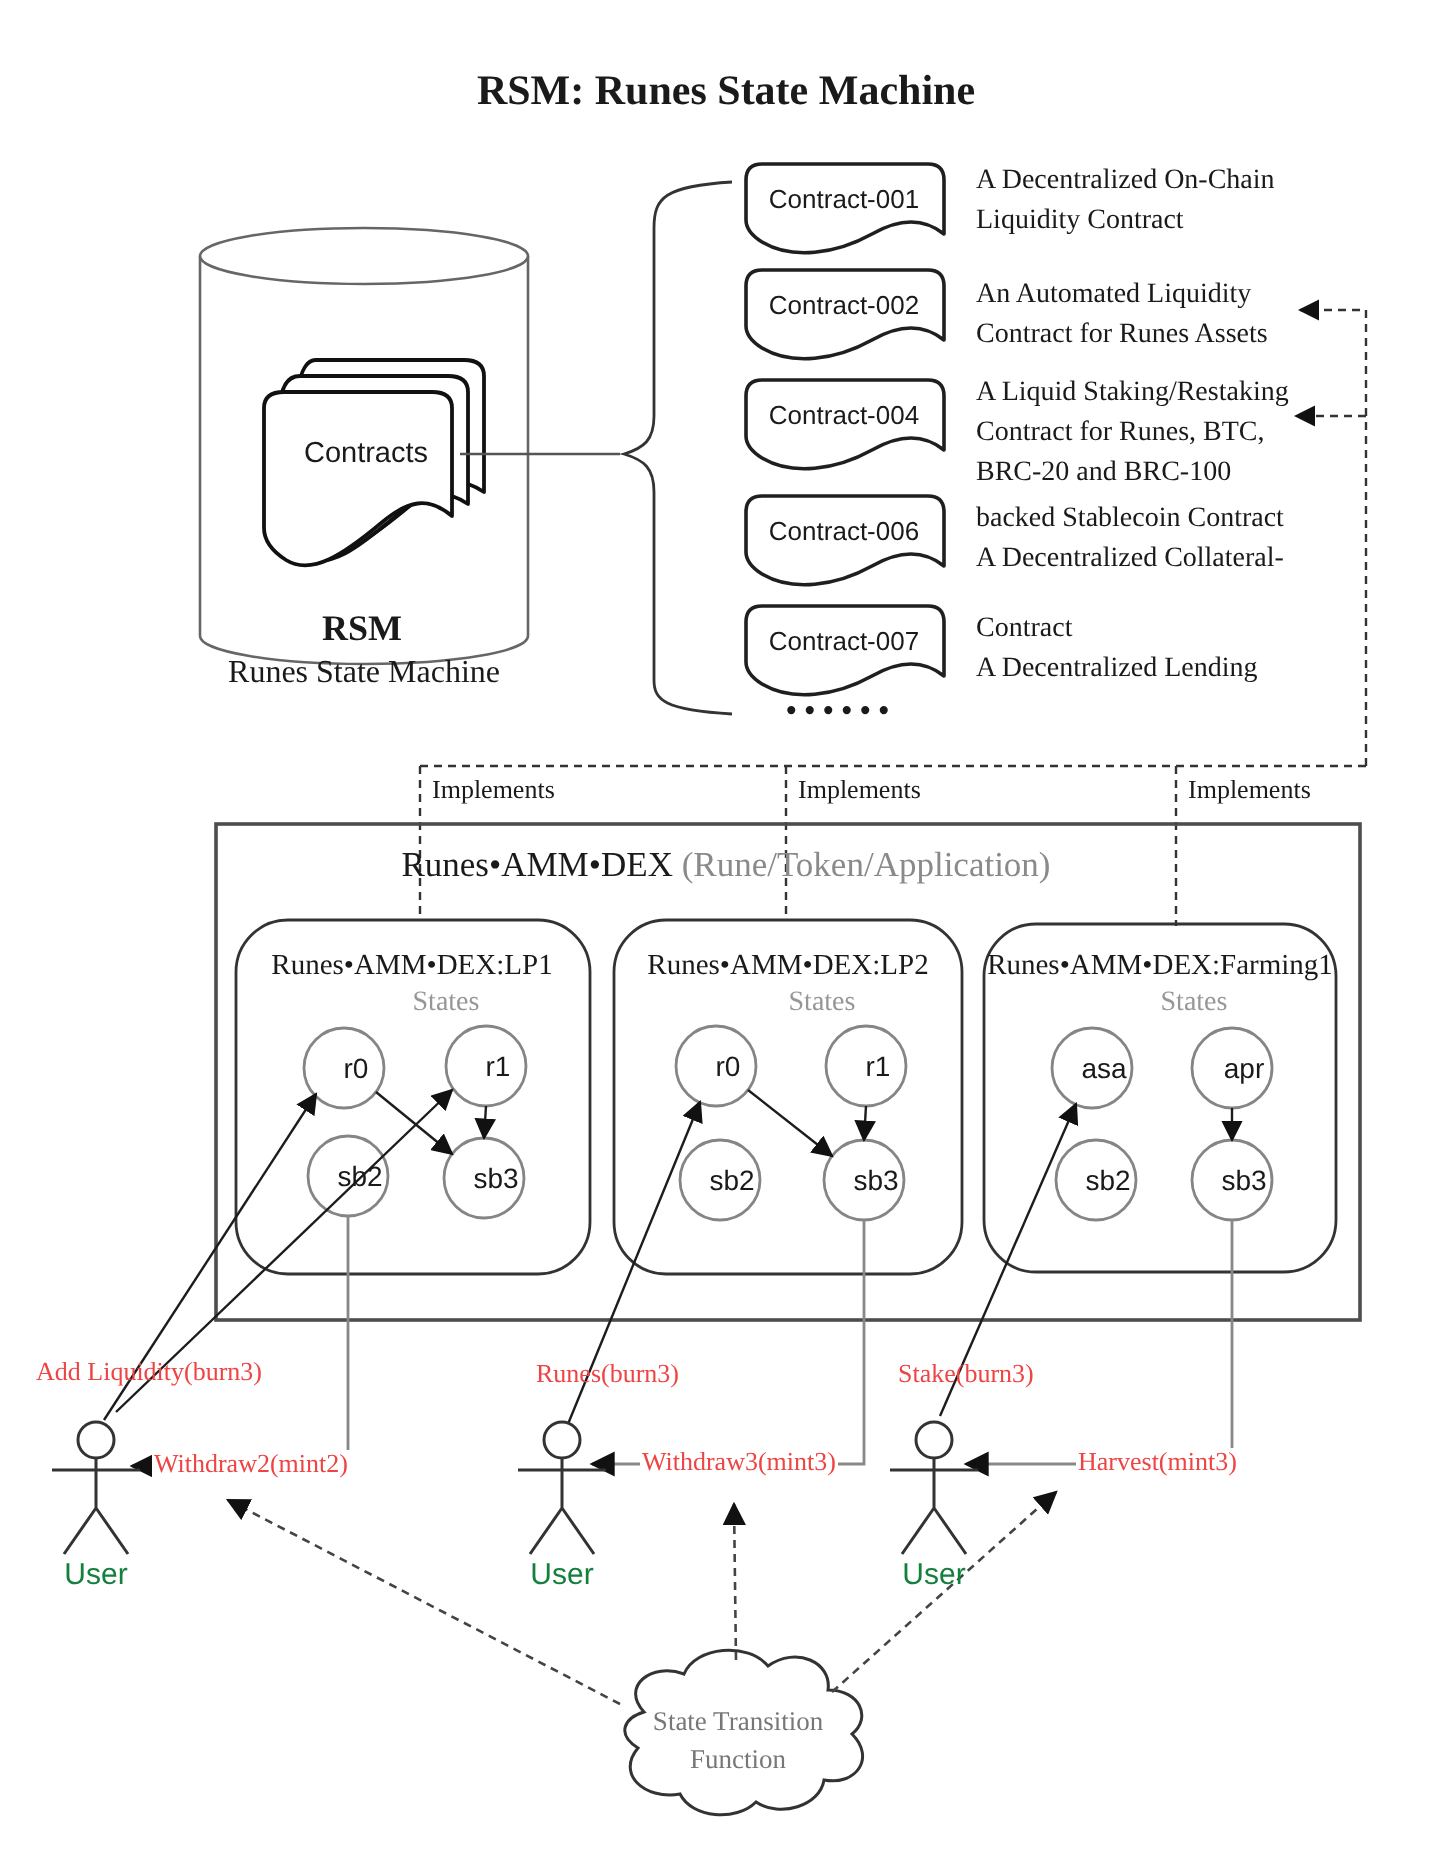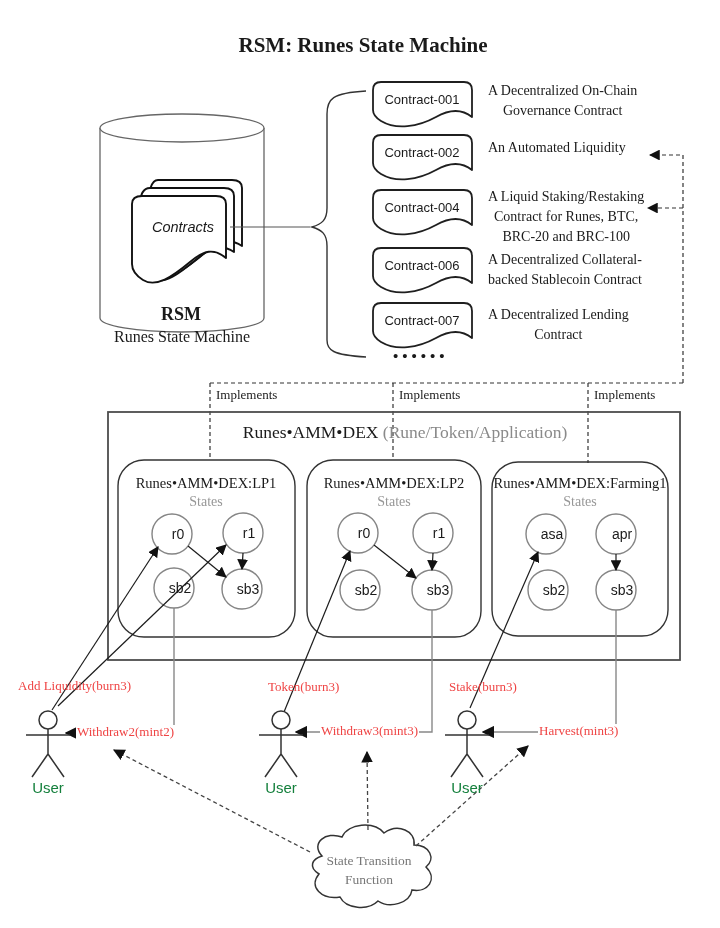--- a/index.html
+++ b/index.html
@@ -1,32 +1,32 @@
 <!DOCTYPE html>
 <html><head>
 <meta charset="utf-8">
 <style>
   html,body{margin:0;padding:0;background:#fff;}
   .canvas{position:relative;width:720px;height:924px;background:#fff;overflow:hidden;
-          font-family:"Liberation Serif",serif;color:#1a1a1a;text-align:center;}
+          font-family:"Liberation Serif",serif;color:#1a1a1a;}
   svg.layer{position:absolute;left:0;top:0;}
   .lbl{position:absolute;white-space:nowrap;line-height:1.15;}
   .cx{transform:translateX(-50%);}
   .cc{transform:translate(-50%,-50%);}
   .sans{font-family:"Liberation Sans",sans-serif;}
   .gray{color:#8a8a8a;}
   .title{font-weight:bold;font-size:21px;}
   .rsm-name{font-weight:bold;font-size:18px;}
   .rsm-cap{font-size:16px;}
   .doc-id{font-size:13px;}
   .desc{font-size:14px;line-height:20px;white-space:nowrap;}
   .impl{font-size:13px;}
-  .dex-title{font-size:17.5px;margin-left:42px;}
+  .dex-title{font-size:17.5px;}
   .machine-name{font-size:14.5px;}
-  .states-lbl{font-size:14px;color:#979797;}
+  .states-lbl{font-size:14px;color:#979797;margin-left:17px;}
   .state-lbl{font-size:14px;padding-left:12px;}
   .action{font-size:13px;color:#ef4444;}
   .onwhite{background:#fff;padding:0 1px;}
   .user-lbl{font-size:15px;color:#15803d;}
   .cloud-txt{font-size:13.5px;color:#777;}
   .dots{font-size:15px;font-weight:bold;letter-spacing:4px;}
 </style>
 </head>
 <body>
 
@@ -134,49 +134,50 @@
 
     <g fill="none" stroke="#444" stroke-width="1.3" stroke-dasharray="4 3">
       <path d="M 310 852 L 114 750" marker-end="url(#arr)"></path>
       <path d="M 368 830 L 367 752" marker-end="url(#arr)"></path>
       <path d="M 416 846 L 528 746" marker-end="url(#arr)"></path>
     </g>
   </svg>
 
   <div class="lbl cx title" style="left:363px;top:33px;">RSM: Runes State Machine</div>
 
-  <div class="lbl cx sans" style="left:183px;top:219px;font-size:14.5px;font-style:italic;">Contracts</div>
+  <div class="lbl cx sans" style="left:183px;top:219px;font-size:14.5px;">Contracts</div>
   <div class="lbl cx rsm-name" style="left:181px;top:304px;">RSM</div>
   <div class="lbl cx rsm-cap" style="left:182px;top:328px;">Runes State Machine</div>
 
   <div class="lbl cx sans doc-id" style="left:422px;top:93px;">Contract-001</div>
   <div class="lbl cx sans doc-id" style="left:422px;top:146px;">Contract-002</div>
   <div class="lbl cx sans doc-id" style="left:422px;top:201px;">Contract-004</div>
   <div class="lbl cx sans doc-id" style="left:422px;top:259px;">Contract-006</div>
   <div class="lbl cx sans doc-id" style="left:422px;top:314px;">Contract-007</div>
 
   <div class="lbl desc" style="left:488px;top:81px;">
     <div>A Decentralized On-Chain</div>
-    <div>Governance Contract</div>
+    <div>Liquidity Contract</div>
   </div>
   <div class="lbl desc" style="left:488px;top:138px;">
     <div>An Automated Liquidity</div>
+    <div>Contract for Runes Assets</div>
   </div>
   <div class="lbl desc" style="left:488px;top:187px;">
     <div>A Liquid Staking/Restaking</div>
     <div>Contract for Runes, BTC,</div>
     <div>BRC-20 and BRC-100</div>
   </div>
   <div class="lbl desc" style="left:488px;top:250px;">
+    <div>backed Stablecoin Contract</div>
     <div>A Decentralized Collateral-</div>
-    <div>backed Stablecoin Contract</div>
   </div>
   <div class="lbl desc" style="left:488px;top:305px;">
+    <div>Contract</div>
     <div>A Decentralized Lending</div>
-    <div>Contract</div>
   </div>
 
   <div class="lbl dots" style="left:393px;top:348px;">••••••</div>
 
   <div class="lbl impl" style="left:216px;top:388px;">Implements</div>
   <div class="lbl impl" style="left:399px;top:388px;">Implements</div>
   <div class="lbl impl" style="left:594px;top:388px;">Implements</div>
 
   <div class="lbl cx dex-title" style="left:363px;top:422px;">
     <span>Runes•AMM•DEX</span><span class="gray"> (Rune/Token/Application)</span>
@@ -196,21 +197,21 @@
   <div class="lbl cc sans state-lbl" style="left:358px;top:533px;">r0</div>
   <div class="lbl cc sans state-lbl" style="left:433px;top:533px;">r1</div>
   <div class="lbl cc sans state-lbl" style="left:360px;top:590px;">sb2</div>
   <div class="lbl cc sans state-lbl" style="left:432px;top:590px;">sb3</div>
   <div class="lbl cc sans state-lbl" style="left:546px;top:534px;">asa</div>
   <div class="lbl cc sans state-lbl" style="left:616px;top:534px;">apr</div>
   <div class="lbl cc sans state-lbl" style="left:548px;top:590px;">sb2</div>
   <div class="lbl cc sans state-lbl" style="left:616px;top:590px;">sb3</div>
 
   <div class="lbl action" style="left:18px;top:679px;">Add Liquidity(burn3)</div>
-  <div class="lbl action" style="left:268px;top:680px;">Token(burn3)</div>
+  <div class="lbl action" style="left:268px;top:680px;">Runes(burn3)</div>
   <div class="lbl action" style="left:449px;top:680px;">Stake(burn3)</div>
   <div class="lbl action onwhite" style="left:76px;top:725px;">Withdraw2(mint2)</div>
   <div class="lbl action onwhite" style="left:320px;top:724px;">Withdraw3(mint3)</div>
   <div class="lbl action onwhite" style="left:538px;top:724px;">Harvest(mint3)</div>
 
   <div class="lbl cx sans user-lbl" style="left:48px;top:779px;">User</div>
   <div class="lbl cx sans user-lbl" style="left:281px;top:779px;">User</div>
   <div class="lbl cx sans user-lbl" style="left:467px;top:779px;">User</div>
 
   <div class="lbl cx cloud-txt" style="left:369px;top:853px;">State Transition</div>

